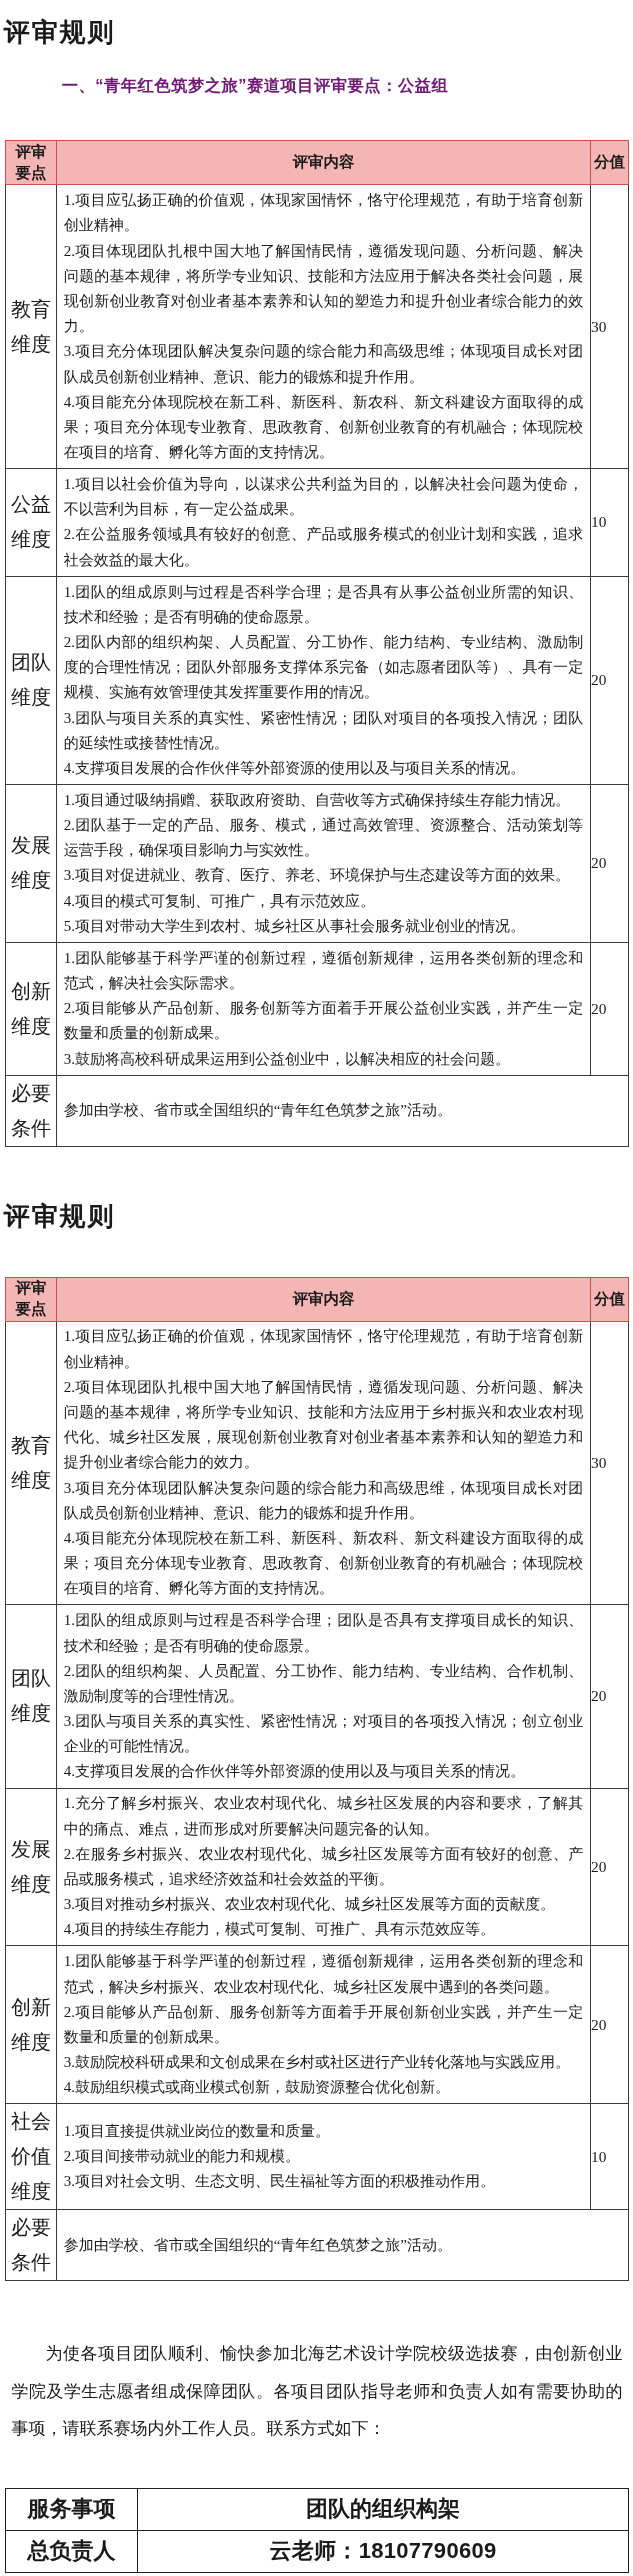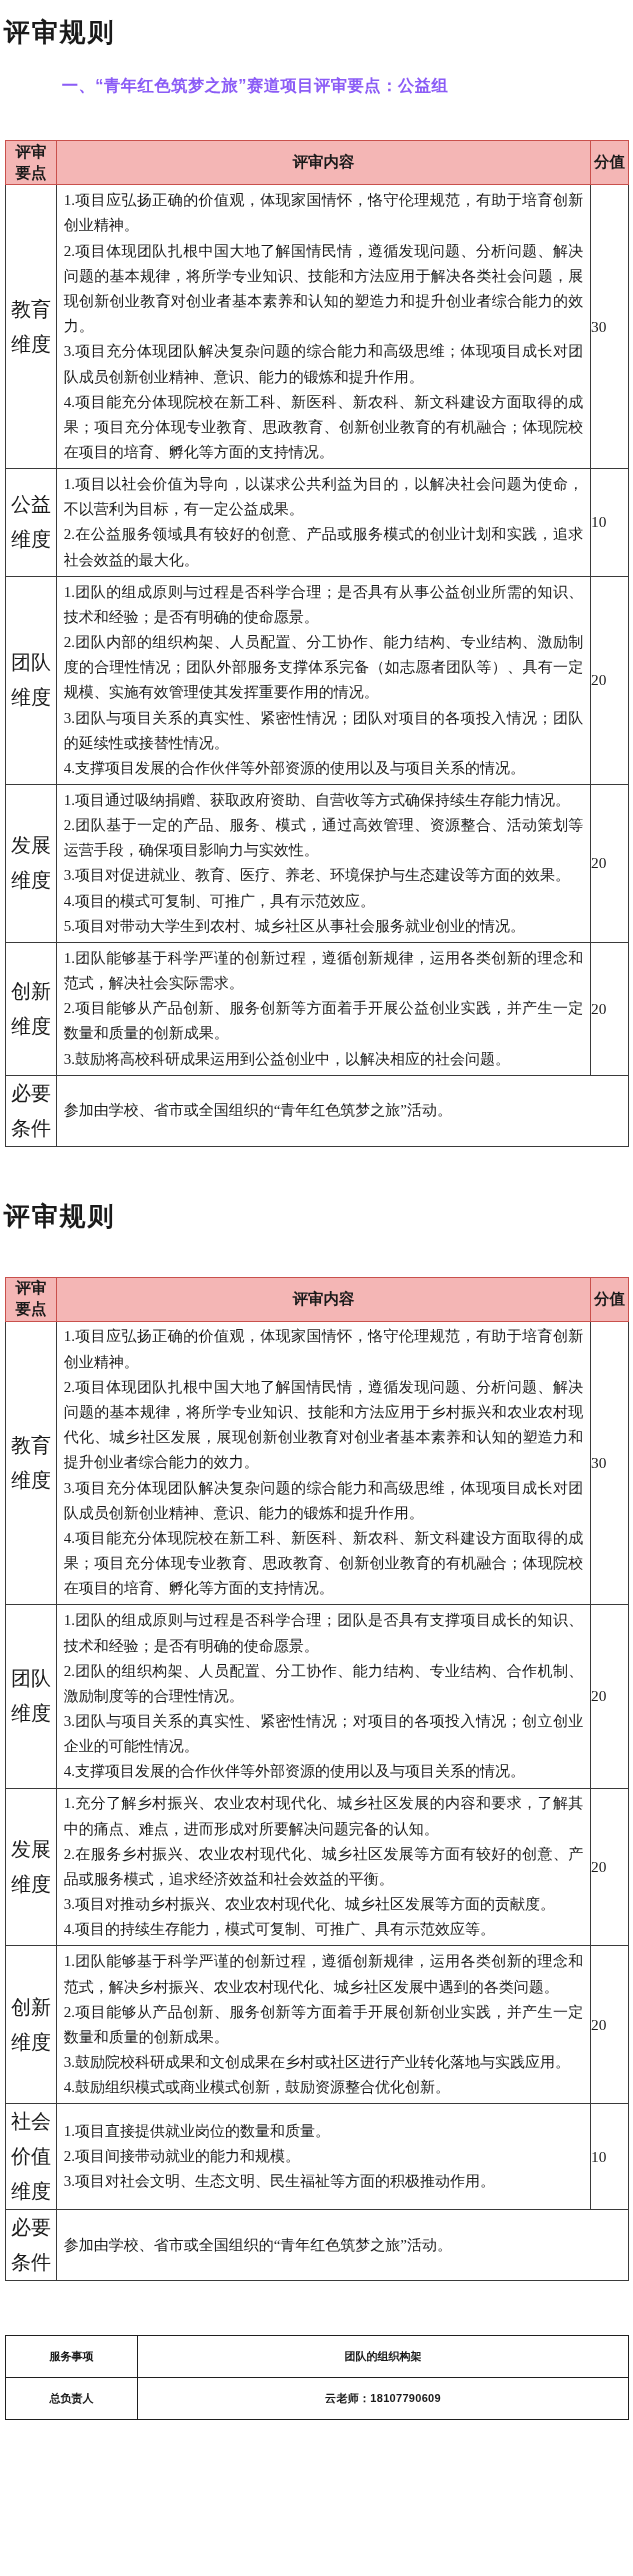--- a/index.html
+++ b/index.html
@@ -16,21 +16,21 @@
 
   .main-title {
     text-align: left;
     font-family: "Liberation Sans", sans-serif;
     font-weight: bold;
     font-size: 26px;
     letter-spacing: 1.9px;
     margin-top: 3.8px;
   }
   .red-heading {
-    color: #8b5cf6;
+    color: #701a75;
     font-family: "Liberation Sans", sans-serif;
     font-weight: bold;
     font-size: 16.3px;
     margin: 25px 0 0 58px;
     letter-spacing: 0.5px;
   }
 
   .rules-table {
     width: 624px;
     margin: 43px auto 0 auto;
@@ -91,21 +91,21 @@
     margin: 40px auto 0 auto;
     border-collapse: collapse;
     table-layout: fixed;
     font-family: "Liberation Sans", sans-serif;
   }
   .contact-table col.c-role { width: 132px; }
   .contact-table th, .contact-table td {
     border: 1.9px solid #1f1f1f;
     text-align: center;
     vertical-align: middle;
-    font-size: 11px;
+    font-size: 22px;
     height: 42px;
   }
   .contact-table th { font-weight: bold; }
   .contact-table td.role { font-weight: bold; }
   .contact-table td.value { font-weight: 600; letter-spacing: 0.3px; }
 </style>
 </head>
 <body>
 
 <div class="page">
@@ -247,20 +247,21 @@
         <tr>
           <td class="dim">必要
 条件</td>
           <td class="content necessary" colspan="2">参加由学校、省市或全国组织的“青年红色筑梦之旅”活动。</td>
         </tr>
       </tbody>
     </table>
   </section>
 
   <section class="section-service">
+    <p class="service-para">为使各项目团队顺利、愉快参加北海艺术设计学院校级选拔赛，由创新创业学院及学生志愿者组成保障团队。各项目团队指导老师和负责人如有需要协助的事项，请联系赛场内外工作人员。联系方式如下：</p>
 
     <table class="contact-table">
       <colgroup>
           <col class="c-role">
           <col>
         </colgroup>
       <thead>
         <tr>
           <th>服务事项</th>
           <th>团队的组织构架</th>

